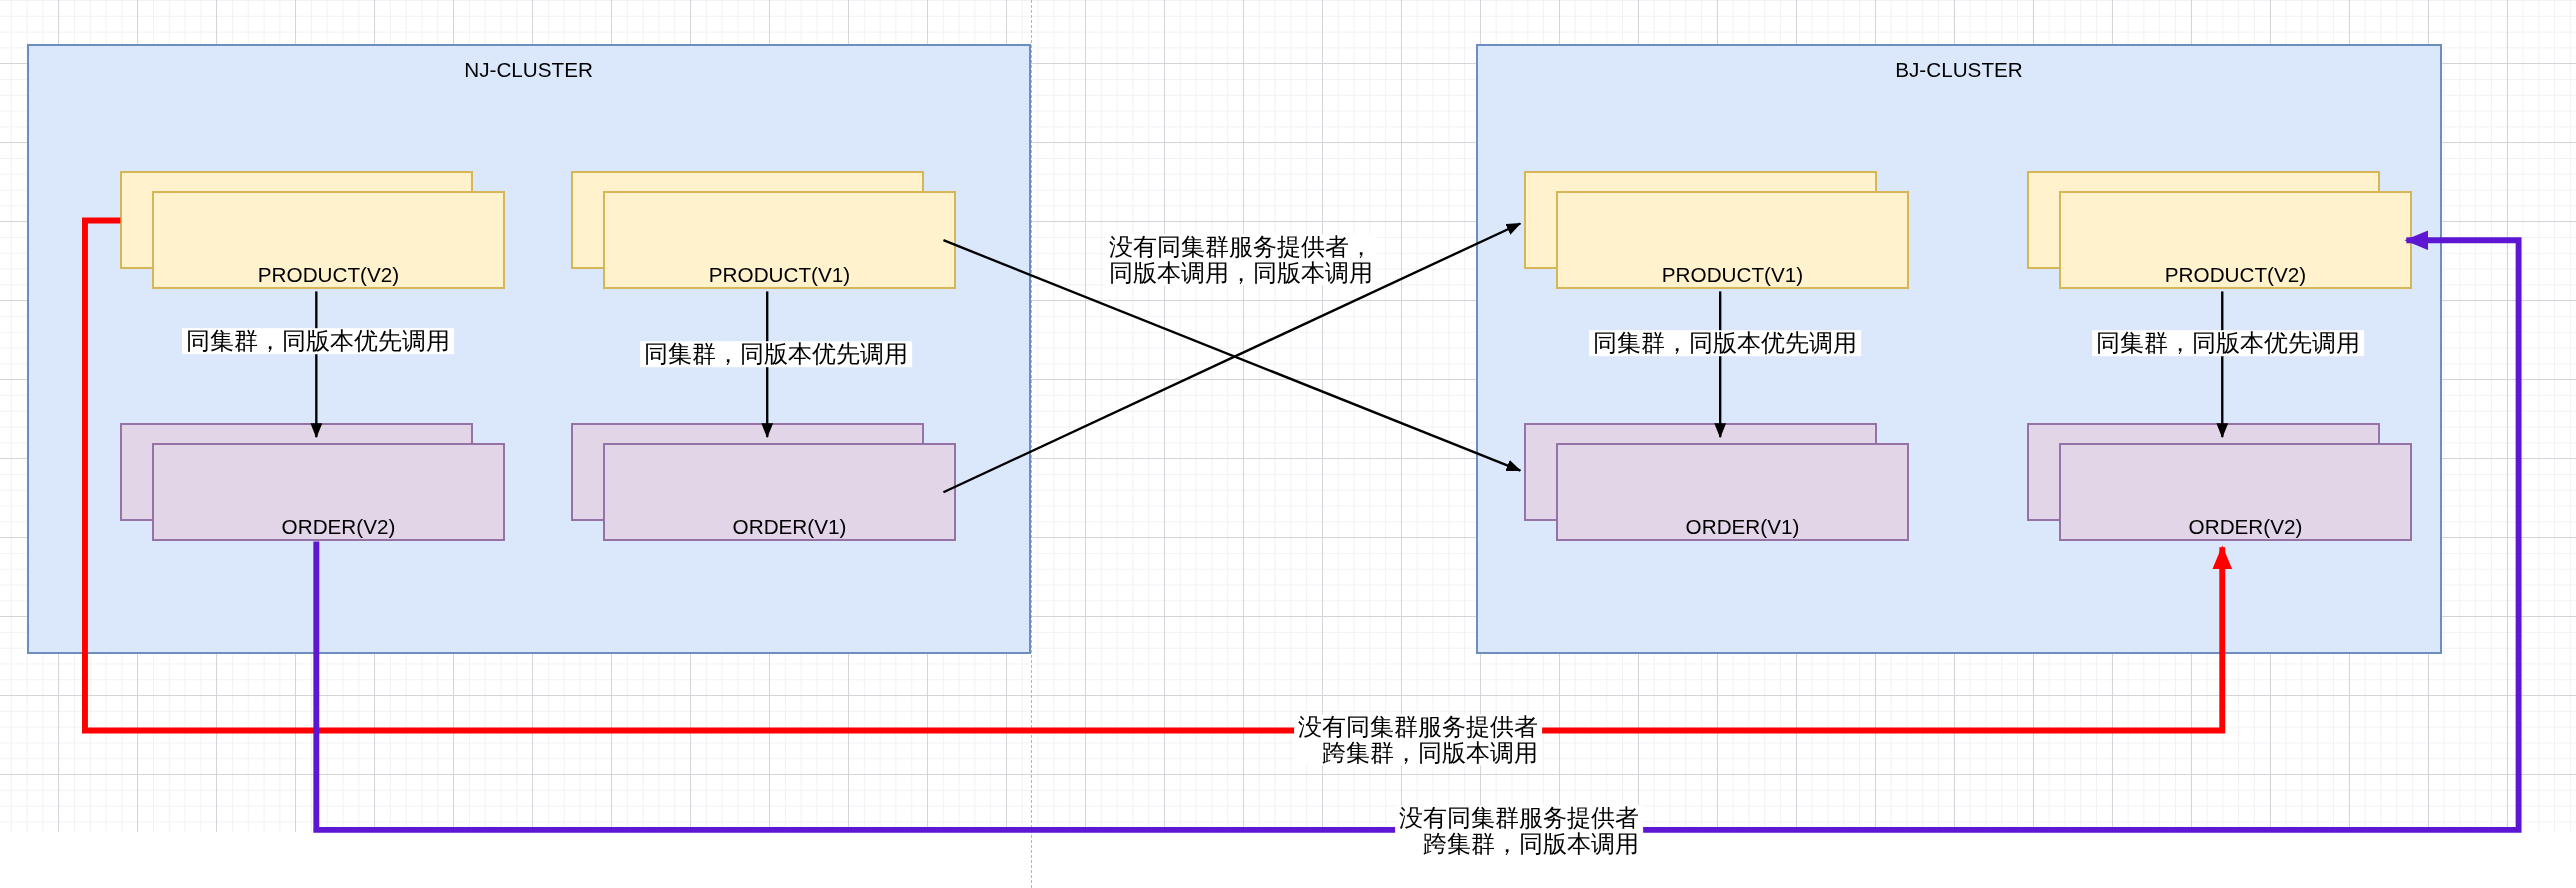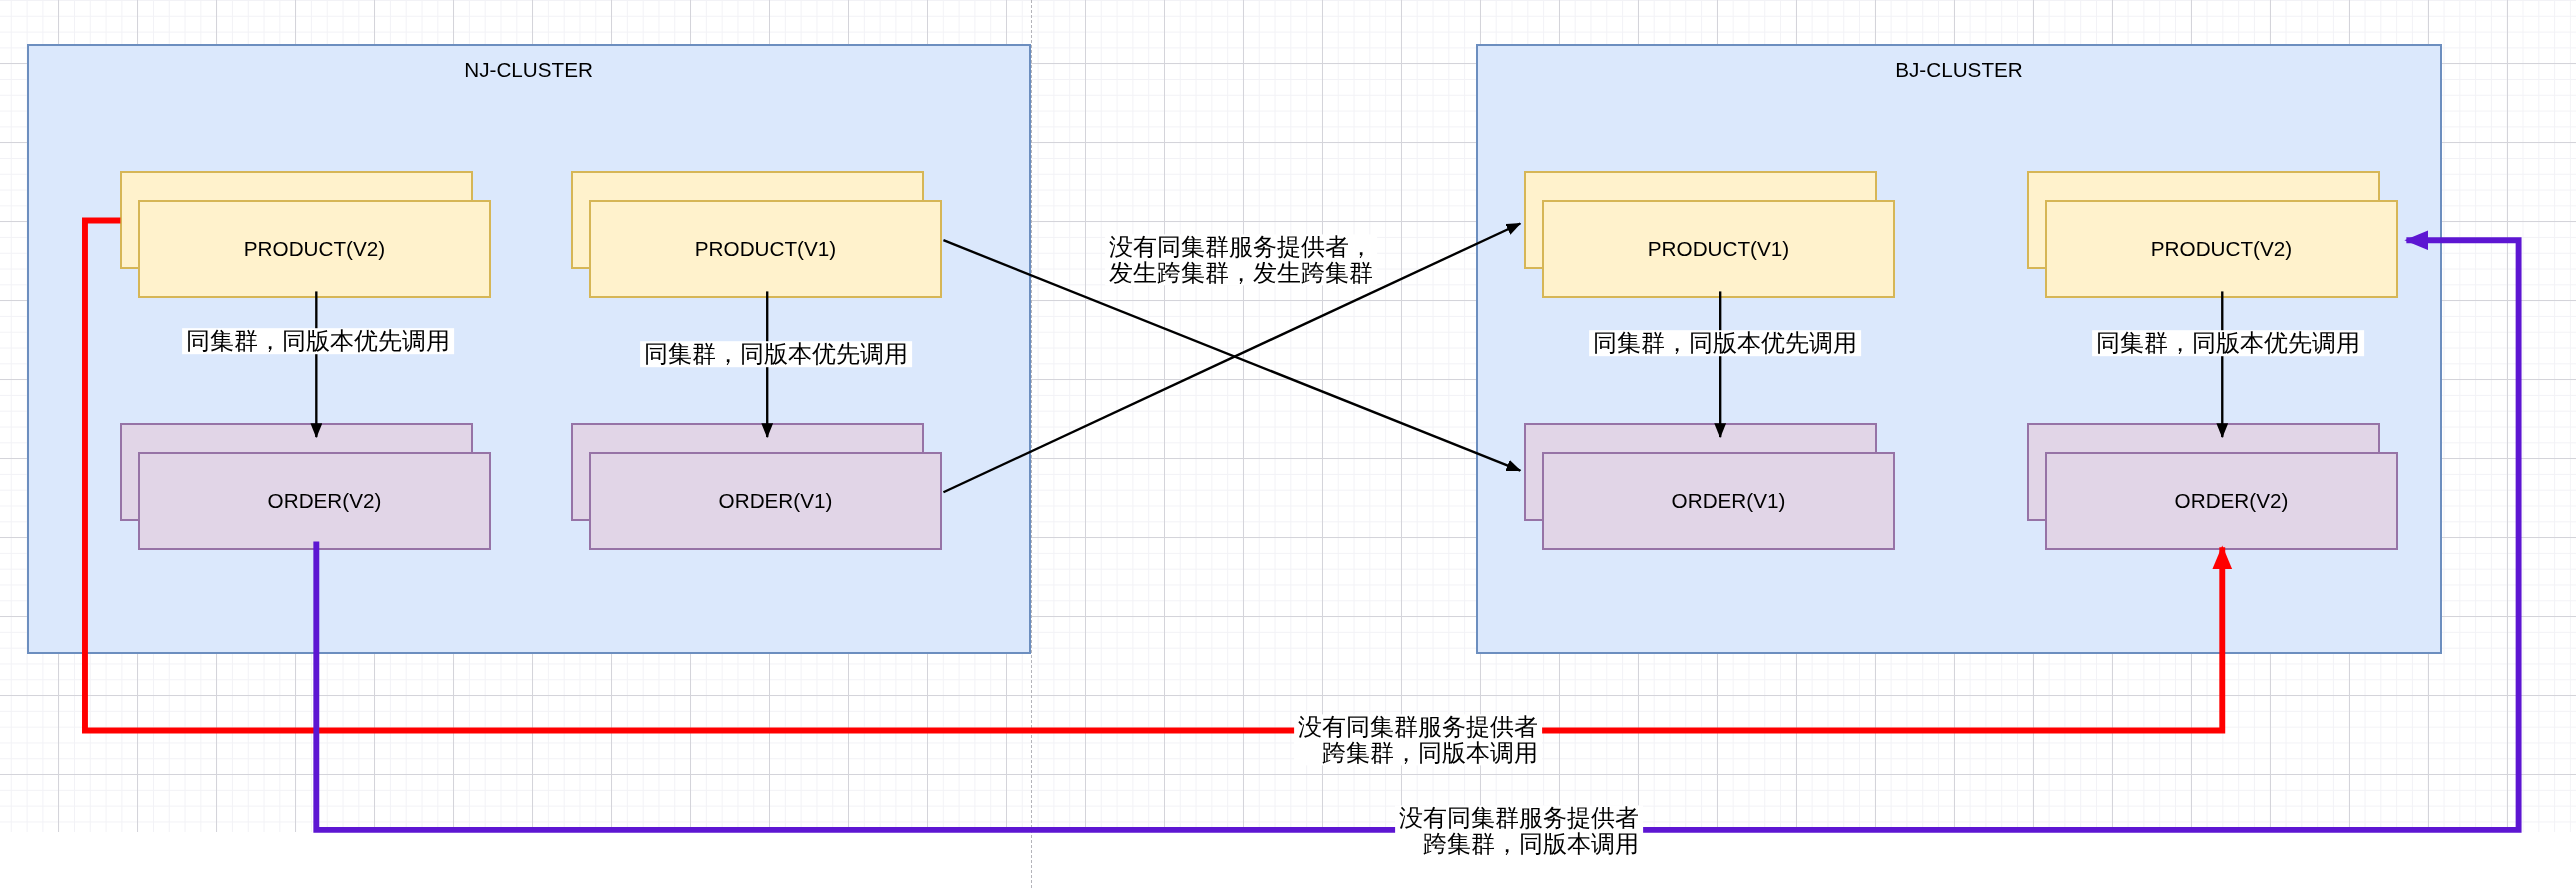--- a/index.html
+++ b/index.html
@@ -31,21 +31,21 @@
   .cluster-title {
     position: absolute; left: 50%; top: 11.8px; transform: translateX(-50%);
     font-size: 20.7px; white-space: nowrap;
   }
   .node { position: absolute; width: 372px; height: 118px; z-index: 3; }
   .layer {
     position: absolute; width: 353px; height: 98px; box-sizing: border-box;
     border: 2px solid;
   }
   .layer.back  { left: 0; top: 0; }
-  .layer.front { left: 18px; top: 19.7px; display: flex; align-items: center; justify-content: center; margin-top: 9px; }
+  .layer.front { left: 32px; top: 19.7px; display: flex; align-items: flex-end; justify-content: center; }
   .node.product .layer { background: #fff2cc; border-color: #d6b656; }
   .node.order   .layer { background: #e1d5e7; border-color: #9673a6; padding-left: 20px; }
   .node-label { font-size: 20.7px; white-space: nowrap; }
   #edges {
     position: absolute; left: 0; top: 0; width: 2576px; height: 888px;
     z-index: 4; pointer-events: none;
   }
   #edges path { pointer-events: stroke; }
   .edge-label {
     position: absolute; transform: translate(-50%, -50%);
@@ -153,21 +153,21 @@
   <div class="edge-label" style="left:318px; top:341px">同集群，同版本优先调用</div>
 
   <div class="edge-label" style="left:776px; top:354px">同集群，同版本优先调用</div>
 
   <div class="edge-label" style="left:1725px; top:343px">同集群，同版本优先调用</div>
 
   <div class="edge-label" style="left:2228px; top:343px">同集群，同版本优先调用</div>
 
   <div class="edge-label" style="left:1241px; top:260px">
     <div>没有同集群服务提供者，</div>
-    <div>发生跨集群，发生跨集群</div>
+    <div>同版本调用，同版本调用</div>
   </div>
 
   <div class="edge-label" style="left:1418px; top:740px">
     <div>没有同集群服务提供者</div>
     <div>跨集群，同版本调用</div>
   </div>
 
   <div class="edge-label" style="left:1519px; top:831px">
     <div>没有同集群服务提供者</div>
     <div>跨集群，同版本调用</div>

